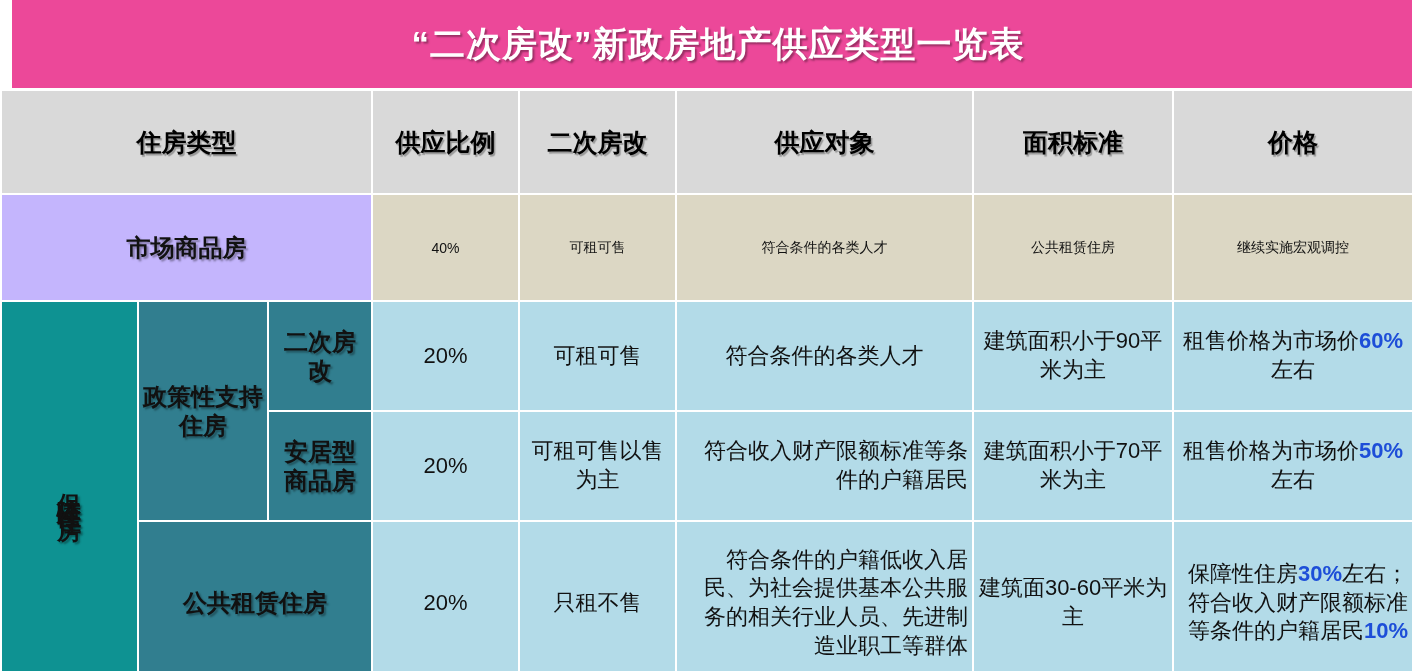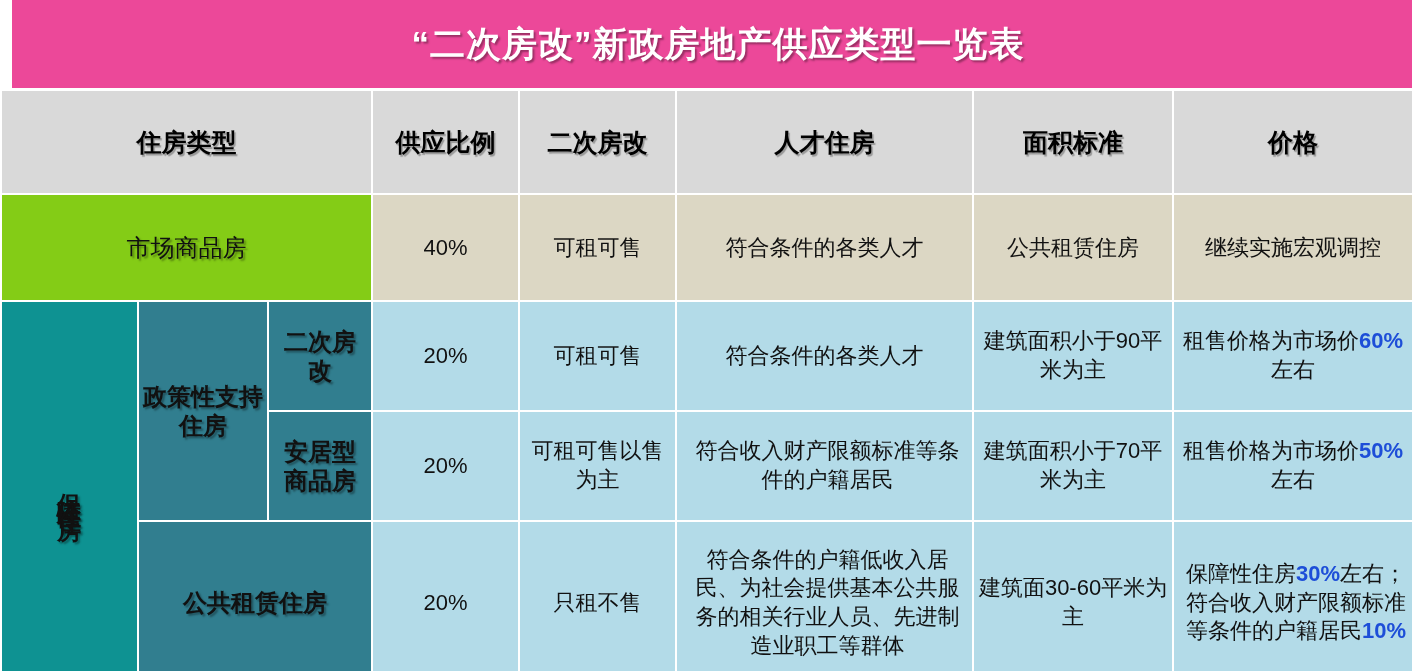--- a/index.html
+++ b/index.html
@@ -72,29 +72,29 @@
     height: 98px;
     font-size: 25px;
     font-weight: bold;
     color: #000000;
     text-shadow: 1.5px 1.5px 1px rgba(0,0,0,0.30);
     border-top: 3px solid #ffffff;
   }
 
   
   .cell-olive {
-    background: #84cc16;
+    background: #c4b5fd;
     color: #ffffff;
     font-size: 24px;
-    font-weight: normal;
+    font-weight: bold;
     text-shadow: 2px 2px 2px rgba(0,0,0,0.35);
   }
   .cell-beige {
     background: #DCD7C4;
-    font-size: 22px;
+    font-size: 14px;
   }
   tr.row-market td { height: 101px; }
 
   
   .cell-teal-deep {
     background: #0E9292;
     color: #ffffff;
     font-size: 24px;
     font-weight: bold;
     text-shadow: 2px 2px 2px rgba(0,0,0,0.35);
@@ -107,21 +107,21 @@
     font-weight: bold;
     text-shadow: 2px 2px 2px rgba(0,0,0,0.35);
     line-height: 1.22;
   }
   .cell-lightblue {
     background: #B3DBE8;
     font-size: 22px;
     line-height: 1.30;
   }
   .cell-lightblue.justify-left {
-    text-align: center;
+    text-align: right;
     padding-left: 10px;
   }
   tr.row-talent td { height: 104px; }
   tr.row-anju td   { height: 104px; }
   tr.row-public td { height: 158px; }
 
   .vert-label {
     writing-mode: vertical-rl;
     text-orientation: upright;
     display: inline-block;
@@ -149,21 +149,21 @@
         <col class="c-f">
       <col class="c-g">
         <col class="c-h">
     </colgroup>
     <tbody>
 
       <tr class="header-row">
         <td colspan="3">住房类型</td>
         <td>供应比例</td>
         <td>二次房改</td>
-        <td>人才住房</td>
+        <td>供应对象</td>
         <td>面积标准</td>
         <td>价格</td>
       </tr>
 
       <tr class="row-market">
         <td colspan="3" class="cell-olive">市场商品房</td>
         <td class="cell-beige">40%</td>
         <td class="cell-beige">可租可售</td>
         <td class="cell-beige">符合条件的各类人才</td>
         <td class="cell-beige">公共租赁住房</td>

